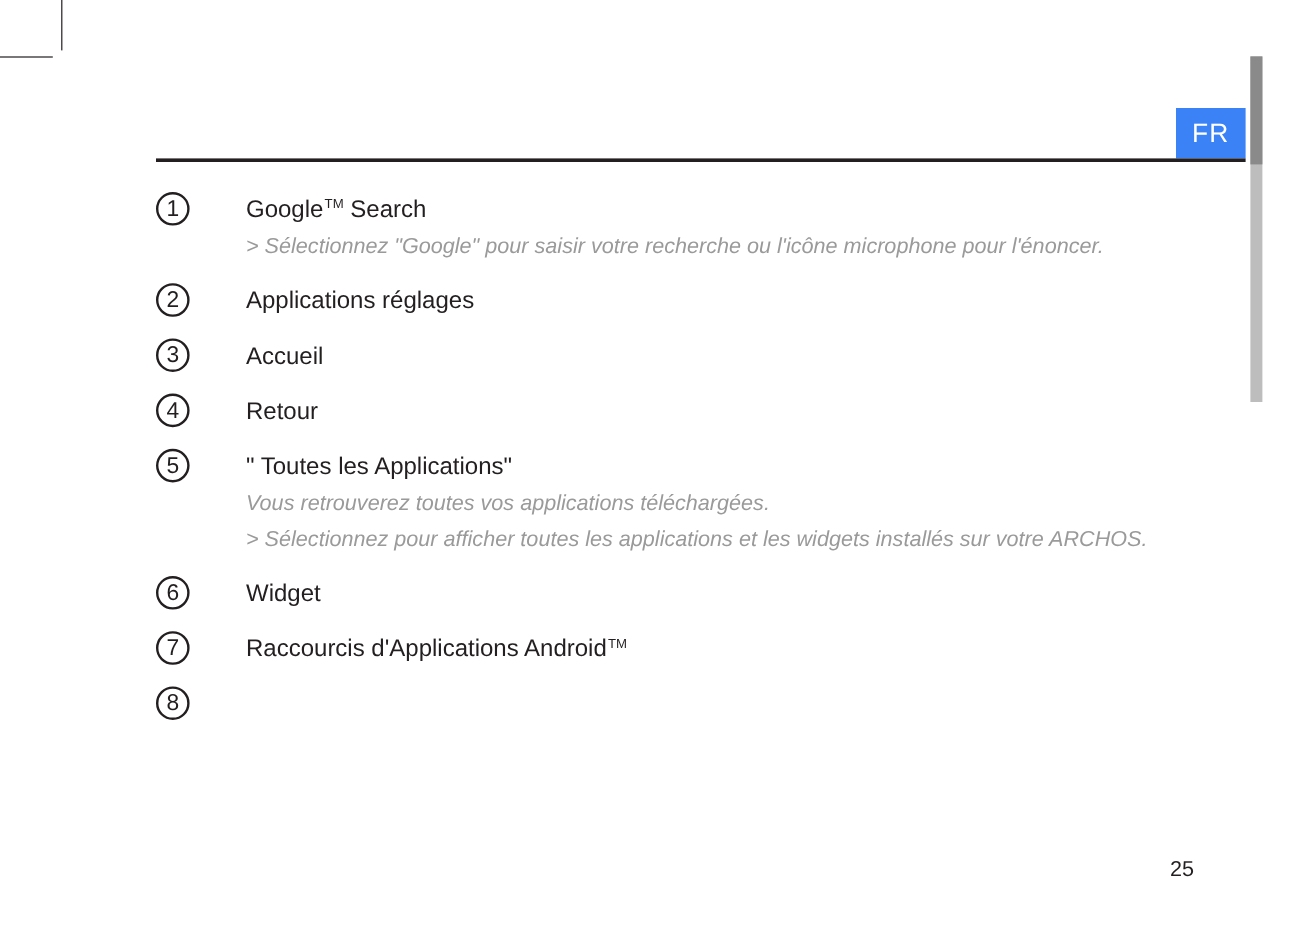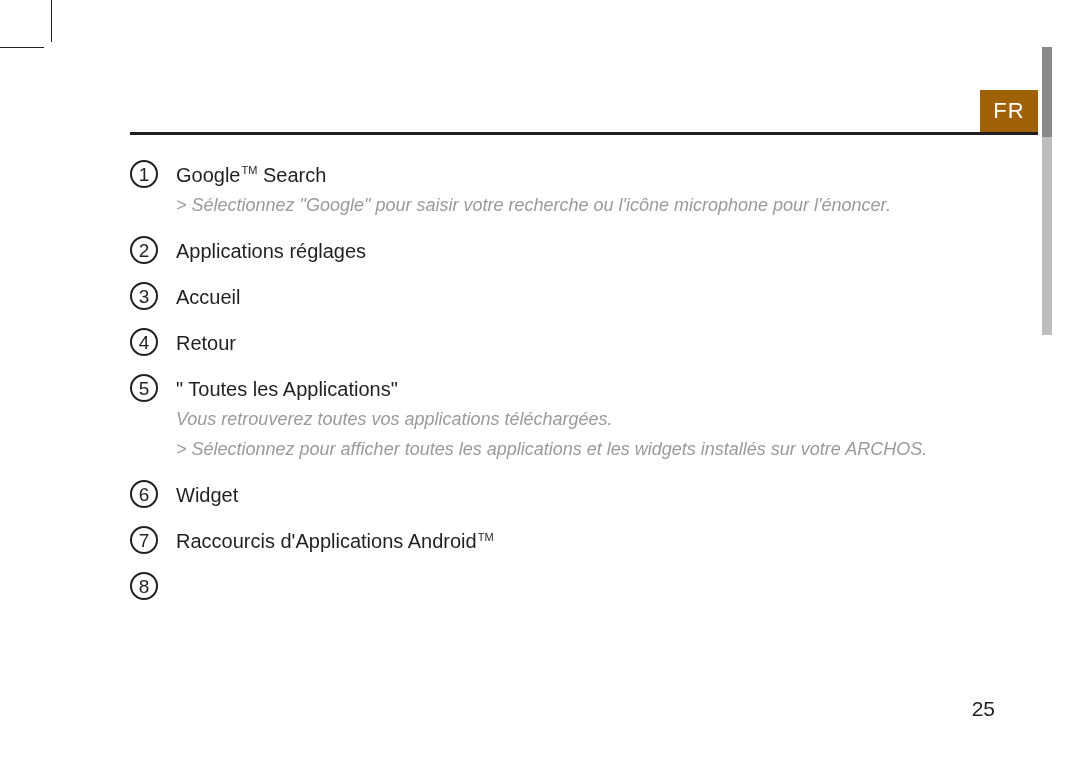--- a/index.html
+++ b/index.html
@@ -49,21 +49,21 @@
     width: 10px;
     height: 90px;
     background: #8a8a8a;
   }
   .lang-tab {
     position: absolute;
     right: 42px;
     top: 90px;
     width: 58px;
     height: 42px;
-    background: #a16207;
+    background: #3b82f6;
     color: #fff;
     font-size: 22px;
     font-weight: 500;
     display: flex;
     align-items: center;
     justify-content: center;
     letter-spacing: 1px;
   }
   .rule {
     position: absolute;
@@ -96,20 +96,21 @@
     justify-content: center;
     font-size: 19px;
     line-height: 1;
     font-weight: 400;
     margin-top: 0px;
     box-sizing: border-box;
   }
   .body {
     flex: 1 1 auto;
     padding-top: 2px;
+    margin-left: 29px;
   }
   .title {
     font-size: 20px;
     line-height: 1.3;
     color: #231f20;
   }
   .tm {
     font-size: 11px;
     vertical-align: super;
     margin-left: 1px;
@@ -117,22 +118,22 @@
   .sub {
     font-size: 18px;
     line-height: 1.45;
     font-style: italic;
     color: #9a9a9a;
     margin-top: 4px;
   }
   .page-num {
     position: absolute;
     right: 85px;
-    bottom: 63px;
-    font-size: 21px;
+    bottom: 49px;
+    font-size: 18px;
     color: #231f20;
   }
 </style>
 </head>
 <body>
 
 <div class="page">
   <div class="crop-v"></div>
   <div class="crop-h"></div>
 

